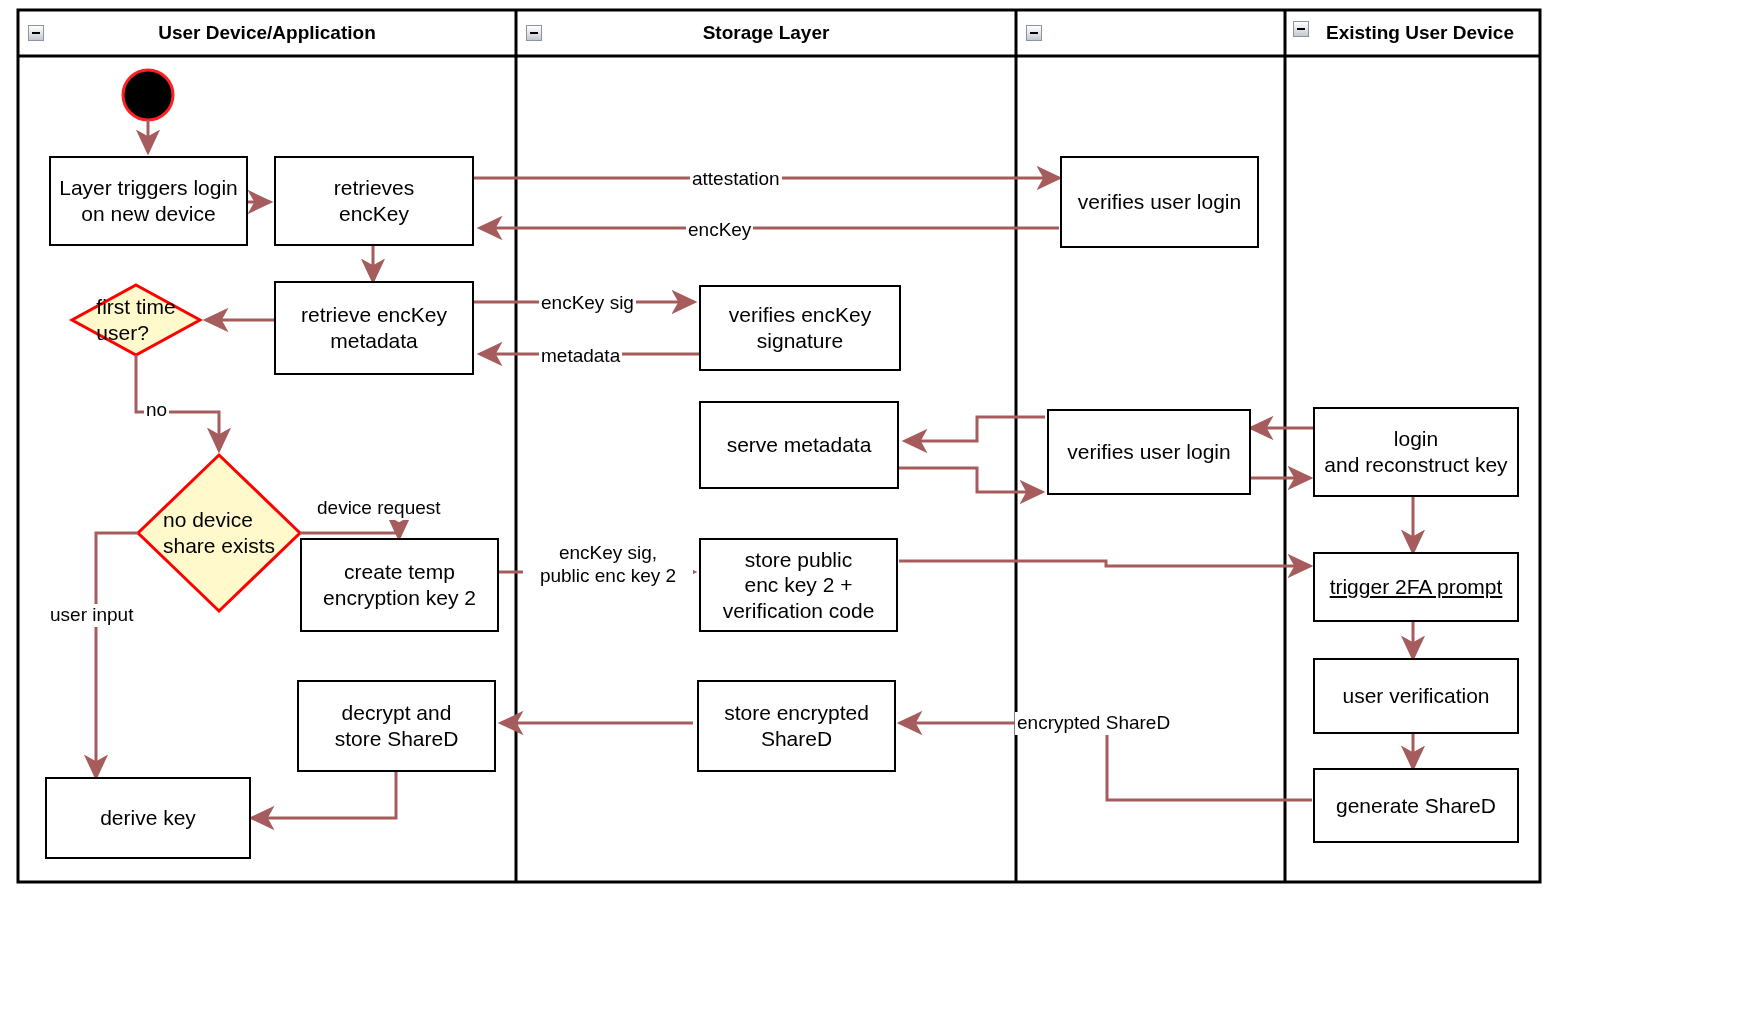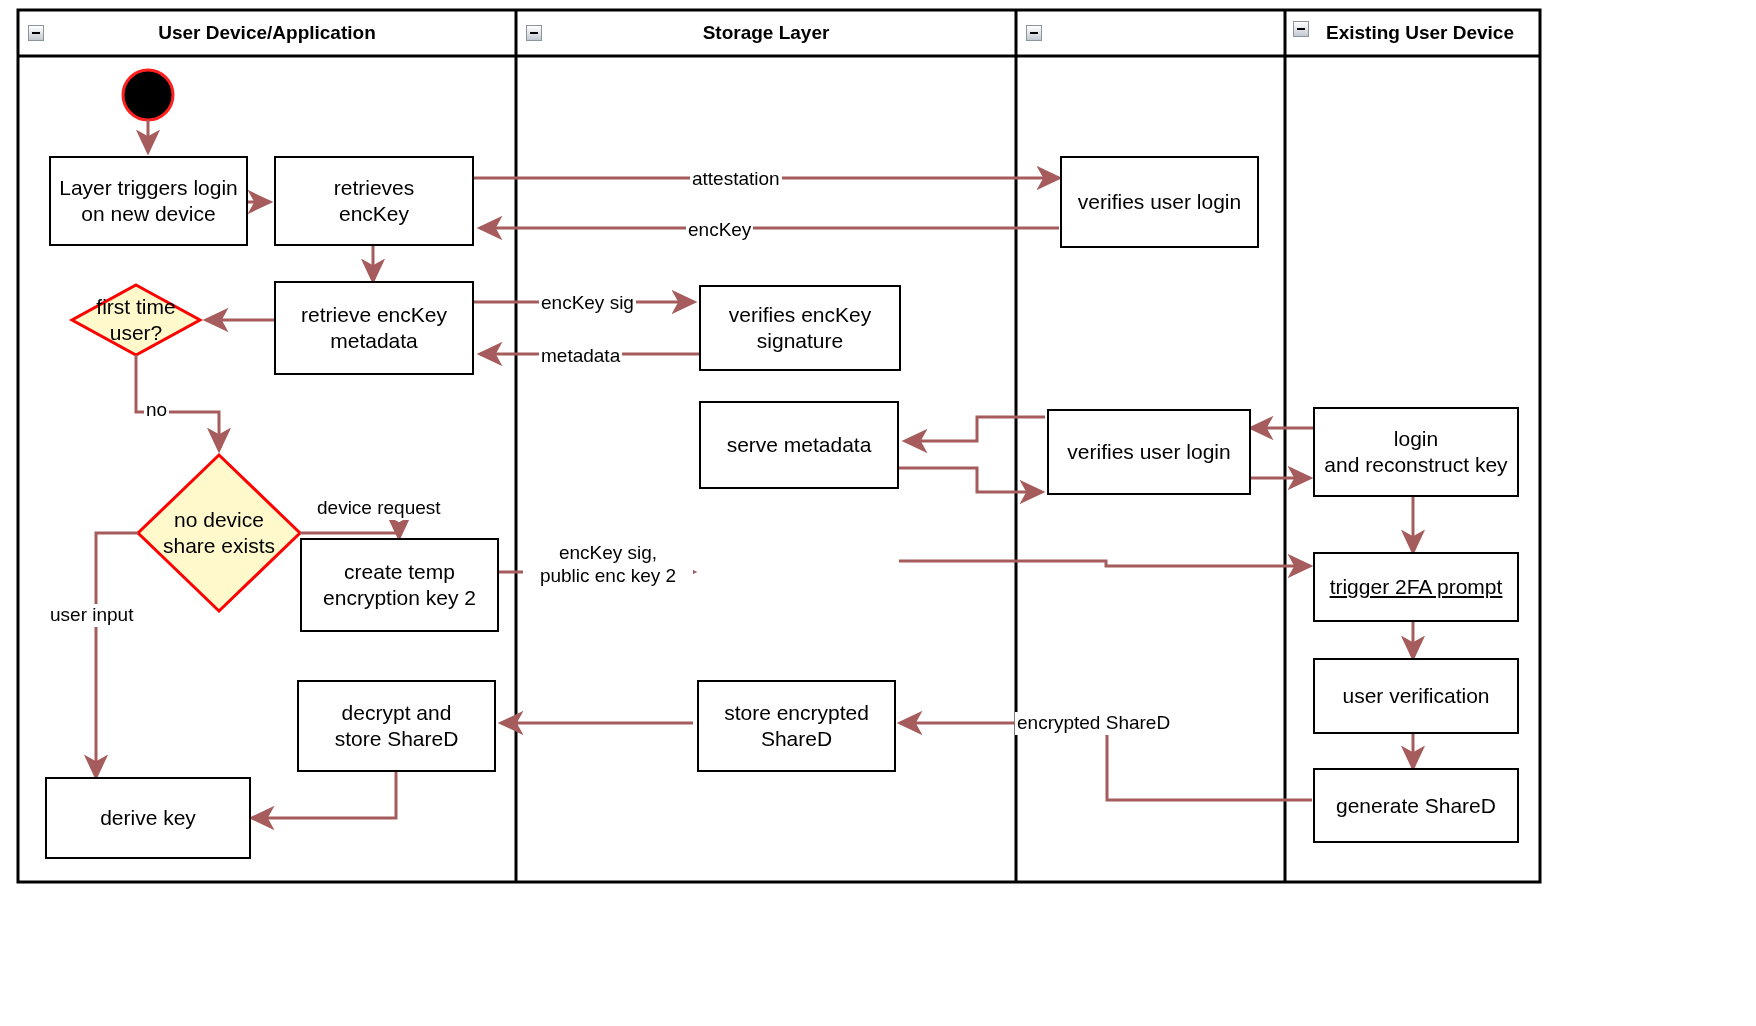--- a/index.html
+++ b/index.html
@@ -20,21 +20,21 @@
     content:"";position:absolute;left:3px;top:6px;width:8px;height:2px;background:#000;
   }
   .node{
     position:absolute;box-sizing:border-box;display:flex;align-items:center;justify-content:center;
     text-align:center;font-size:21px;line-height:1.22;color:#000;
     font-family:"Liberation Sans",sans-serif;white-space:pre-line;
   }
   .node.action{background:#ffffff;border:2px solid #000000;}
   .diamond-label{
     position:absolute;display:flex;align-items:center;justify-content:center;
-    text-align:center;font-size:21px;line-height:1.22;color:#000;white-space:pre-line;
+    font-size:21px;line-height:1.22;color:#000;white-space:pre-line;
     font-family:"Liberation Sans",sans-serif;
   }
   .edge-label{
     position:absolute;font-size:19px;color:#000;background:#ffffff;
     font-family:"Liberation Sans",sans-serif;white-space:pre-line;text-align:center;
     line-height:1.2;padding:0 2px;
   }
 </style>
 </head>
 <body>
@@ -170,20 +170,23 @@
   <div class="node action" style="left:297px;top:680px;width:199px;height:92px;">decrypt and
 store ShareD</div>
 
   <div class="node action" style="left:45px;top:777px;width:206px;height:82px;">derive key</div>
 
   <div class="node action" style="left:699px;top:285px;width:202px;height:86px;">verifies encKey
 signature</div>
 
   <div class="node action" style="left:699px;top:401px;width:200px;height:88px;">serve metadata</div>
 
+  <div class="node action" style="left:699px;top:538px;width:199px;height:94px;">store public
+enc key 2 +
+verification code</div>
 
   <div class="node action" style="left:697px;top:680px;width:199px;height:92px;">store encrypted
 ShareD</div>
 
   <div class="node action" style="left:1060px;top:156px;width:199px;height:92px;">verifies user login</div>
 
   <div class="node action" style="left:1047px;top:409px;width:204px;height:86px;">verifies user login</div>
 
   <div class="node action" style="left:1313px;top:407px;width:206px;height:90px;">login
 and reconstruct key</div>

